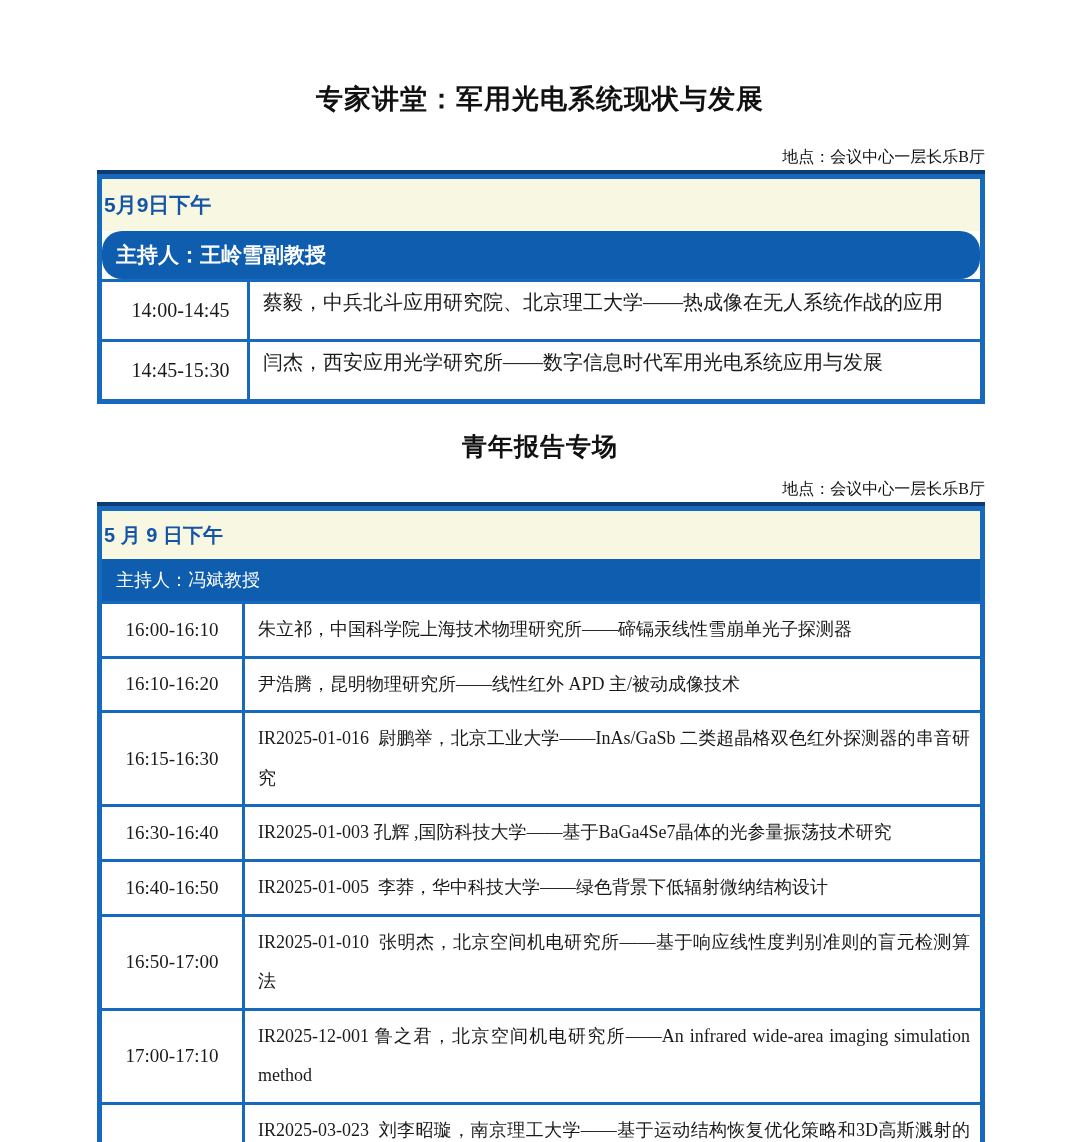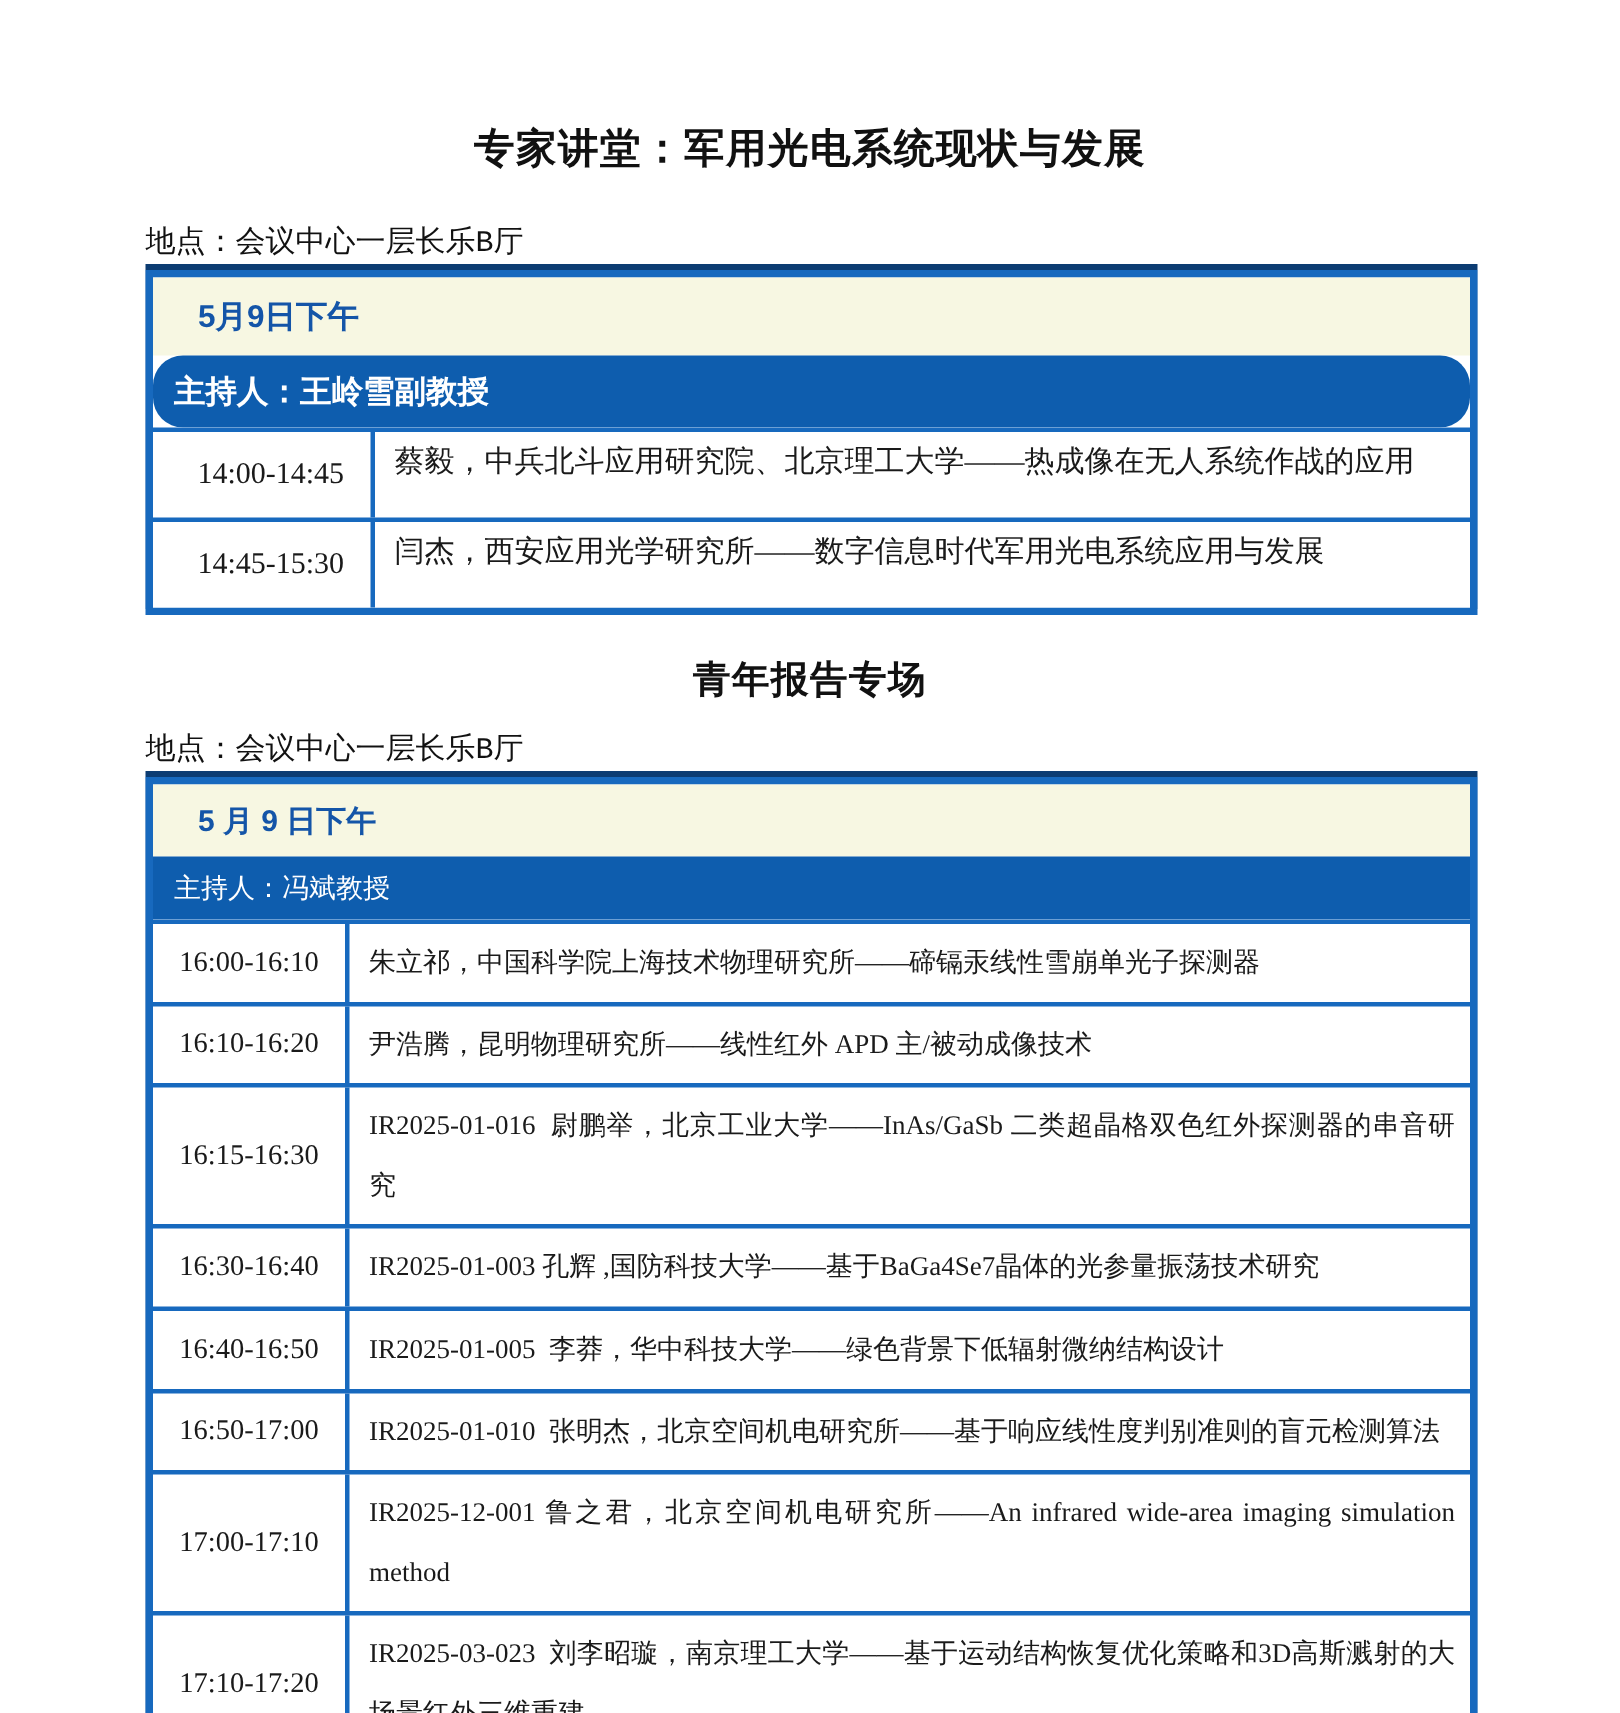--- a/index.html
+++ b/index.html
@@ -14,37 +14,37 @@
 
   .section-title{
     text-align:center;font-weight:bold;color:#111;
     font-family:"Liberation Sans",sans-serif;
   }
   .title-1{font-size:27px;margin:40px 0 0 0;letter-spacing:1px;}
   .title-2{font-size:25px;margin:26px 0 0 0;letter-spacing:1px;}
 
   .location-line{
     width:888px;margin:0 0 0 97px;
-    text-align:left;font-size:20px;color:#111;
-    font-family:Liberation Mono, monospace;
+    text-align:right;font-size:16px;color:#111;
+    font-family:Liberation Serif, serif;
   }
   .loc-1{margin-top:30px;margin-bottom:6px;}
   .loc-2{margin-top:16px;margin-bottom:6px;}
 
   .sched-table{
     width:888px;margin-left:97px;
     border:5px solid #1769be;
     box-shadow:0 -4px 0 0 #0c3c72;
     box-sizing:border-box;
     background:#ffffff;
   }
   .date-row{
     background:#f7f7e2;color:#1455a8;font-weight:bold;
     display:flex;align-items:center;
-    padding-left:30px;box-sizing:border-box;
+    padding-left:2px;box-sizing:border-box;
   }
   .host-row{
     background:#0e5dae;color:#ffffff;
     display:flex;align-items:center;
     padding-left:14px;box-sizing:border-box;
   }
   .data-row{
     display:flex;background:#ffffff;
     border-top:3px solid #1769be;
   }
@@ -71,21 +71,21 @@
   .t1 .host-row{min-height:48px;font-weight:bold;font-size:21px;border-radius:20px;}
   .t1 .data-row{min-height:57px;}
   .t1 .time-cell{width:148px;font-size:20px;padding-left:12px;}
   .t1 .content-cell{font-size:20px;line-height:1.45;}
 
   
   .t2{margin-top:0;}
   .t2 .date-row{min-height:48px;font-size:20px;font-family:Liberation Sans, sans-serif;align-items:center;}
   .t2 .host-row{min-height:42px;font-size:18px;font-family:"Liberation Serif",serif;}
   .t2 .data-row{min-height:44px;}
-  .t2 .time-cell{width:131px;font-size:19px;}
+  .t2 .time-cell{width:143px;font-size:19px;}
   .t2 .content-cell{font-size:18px;line-height:2.2;}
 </style>
 </head>
 <body>
 
 <div class="page">
 
   <section>
     <h1 class="section-title title-1">专家讲堂：军用光电系统现状与发展</h1>
     <div class="location-line loc-1">地点：会议中心一层长乐B厅</div>

